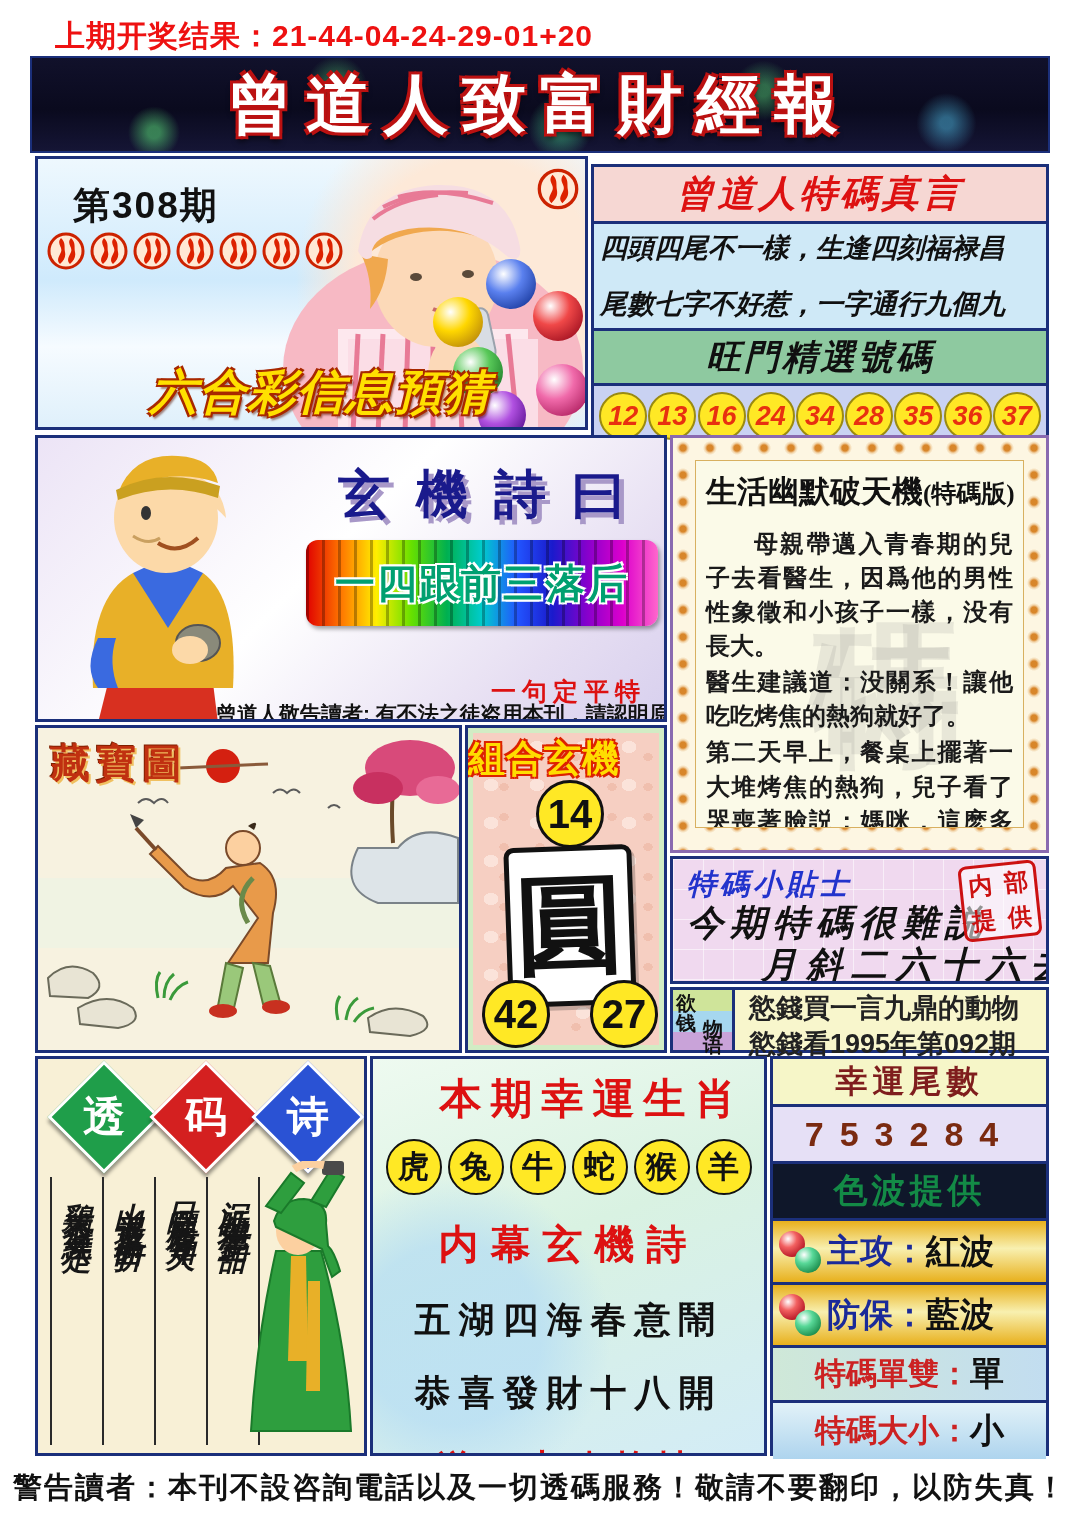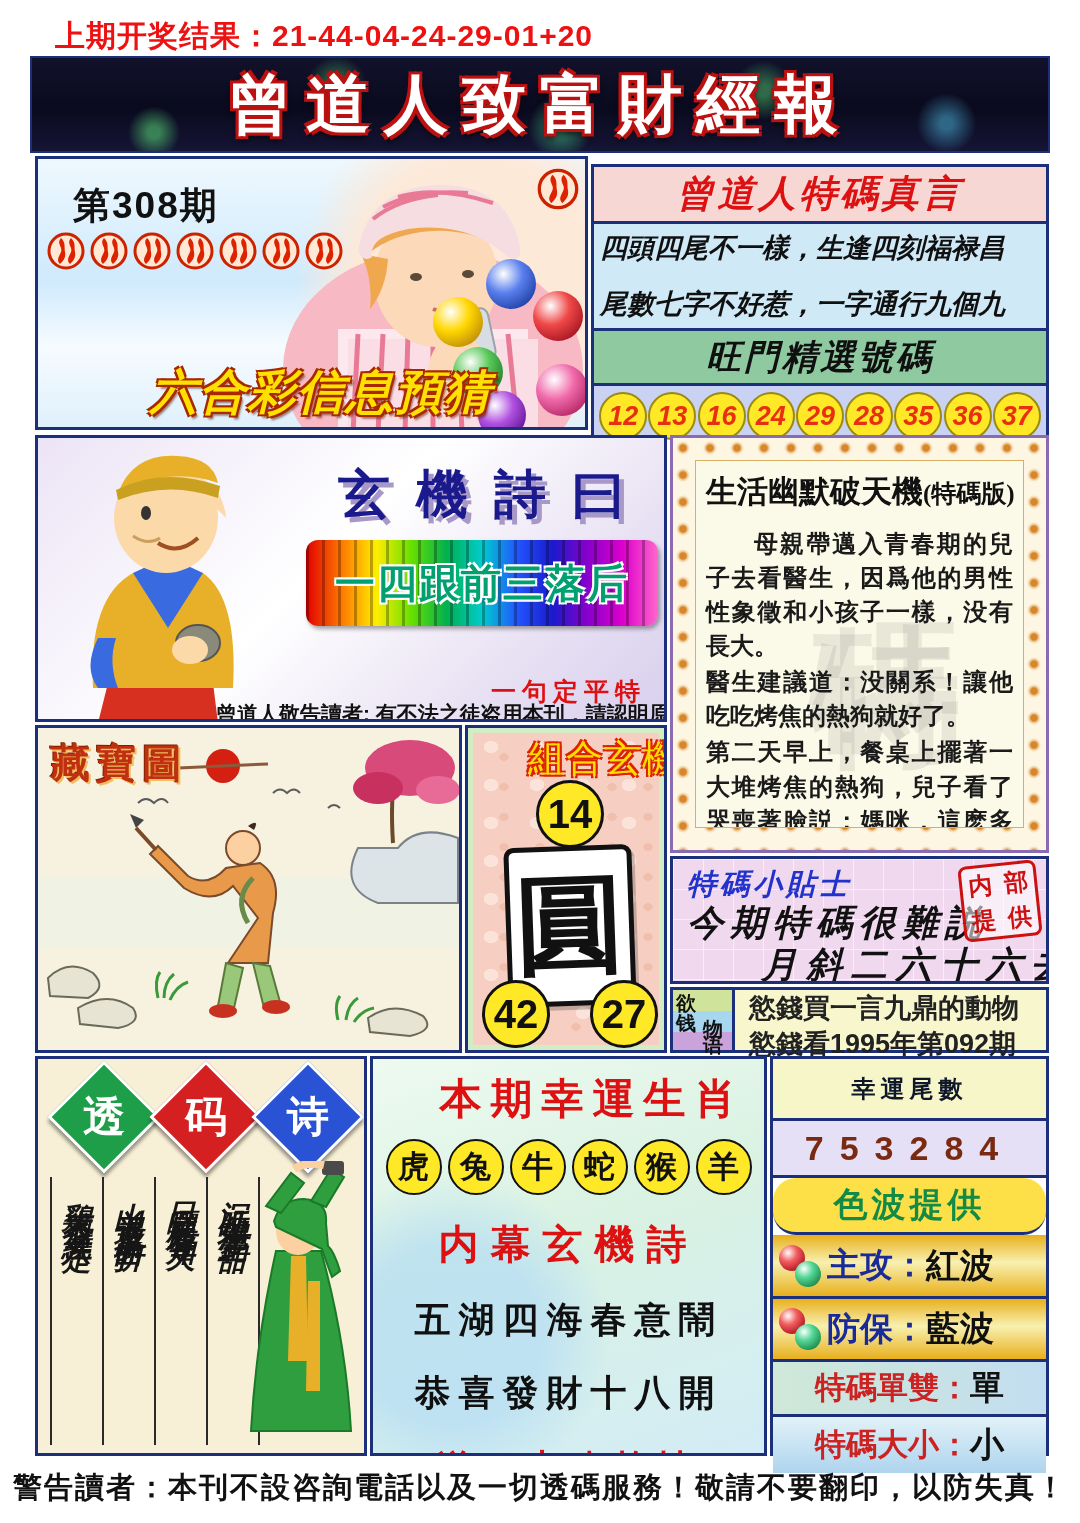--- a/index.html
+++ b/index.html
@@ -76,22 +76,22 @@
   
   .treasure{left:35px;top:725px;width:427px;height:328px;background:#f7f2e2;overflow:hidden;}
   .treasure-title{left:12px;top:8px;color:#c03010;font-weight:900;font-size:40px;letter-spacing:6px;
      text-shadow:2px 2px 0 #f0c060,-1px -1px 0 #802000;}
 
   
   .combo{left:465px;top:725px;width:202px;height:328px;background-color:#f6cfc2;
      background-image:radial-gradient(#fbe3da 22%,transparent 23%),radial-gradient(#f0bfae 18%,transparent 19%);
      background-size:46px 38px,36px 30px;background-position:0 0,18px 14px;
      border:3px solid #1b2f7a;box-sizing:border-box;box-shadow:inset 0 0 0 5px #d2ecc4;overflow:hidden;}
-  .combo-title{position:absolute;left:0;top:6px;width:100%;text-align:right;color:#ffdd00;font-weight:400;font-size:37px;white-space:nowrap;letter-spacing:1px;
-     text-shadow:-2px -2px 0 #dd2200,2px -2px 0 #dd2200,-2px 2px 0 #dd2200,2px 2px 0 #dd2200;margin-left:16px;}
+  .combo-title{position:absolute;left:0;top:6px;width:100%;text-align:left;color:#ffdd00;font-weight:700;font-size:37px;white-space:nowrap;letter-spacing:1px;
+     text-shadow:-2px -2px 0 #dd2200,2px -2px 0 #dd2200,-2px 2px 0 #dd2200,2px 2px 0 #dd2200;}
   .combo-ball{position:absolute;border-radius:50%;background:#ffe825;border:3px solid #111;display:flex;align-items:center;justify-content:center;
      color:#111;font-weight:900;}
   .combo-char-box{position:absolute;left:38px;top:118px;width:118px;height:150px;background:#fff;border:5px solid #111;border-radius:10px;
      transform:rotate(-2deg);display:flex;align-items:center;justify-content:center;box-shadow:3px 4px 0 rgba(0,0,0,.2);}
   .combo-char{font-family:"Liberation Serif",serif;font-weight:900;font-size:108px;color:#111;}
 
   
   .tips{left:670px;top:856px;width:379px;height:128px;background:#f0d9ef;
      background-image:linear-gradient(rgba(255,255,255,.55) 1px,transparent 1px),linear-gradient(90deg,rgba(255,255,255,.55) 1px,transparent 1px);
      background-size:30px 30px;overflow:hidden;}
@@ -129,23 +129,23 @@
   .zodiac-row{margin-top:12px;display:flex;justify-content:center;gap:6px;}
   .zball{width:52px;height:52px;border-radius:50%;background:#ffe825;border:2px solid #111;display:flex;align-items:center;justify-content:center;
      color:#111;font-weight:900;font-size:31px;}
   .lucky-sub{margin-top:22px;color:#dd1111;font-weight:900;font-size:40px;letter-spacing:12px;white-space:nowrap;}
   .lucky-line{margin-top:24px;color:#101010;font-weight:900;font-size:36px;letter-spacing:8px;white-space:nowrap;}
   .lucky-gift{margin-top:26px;color:#dd1111;font-weight:900;font-size:36px;letter-spacing:8px;white-space:nowrap;}
 
   
   .rp{left:770px;top:1056px;width:279px;height:400px;background:#fff;}
   .rp-row{border-bottom:3px solid #1b2f7a;display:flex;align-items:center;justify-content:center;box-sizing:border-box;}
-  .rp-tails-title{height:62px;background:#f6f6c8;color:#0f172a;font-weight:900;font-size:24px;letter-spacing:5px;}
+  .rp-tails-title{height:48px;background:#f6f6c8;color:#7f1d1d;font-weight:900;font-size:32px;letter-spacing:5px;}
   .rp-tails{height:57px;background:#e6e0f6;color:#7a2a10;font-weight:900;font-size:34px;letter-spacing:16px;}
-  .rp-wave{height:57px;background:#fde047;color:#138a46;font-weight:900;font-size:34px;letter-spacing:4px;border-radius:23px;}
+  .rp-wave{height:57px;background:#0f172a;color:#138a46;font-weight:900;font-size:34px;letter-spacing:4px;}
   .rp-gold{height:64px;background:linear-gradient(180deg,#e8b01c 0%,#f8f0b0 45%,#e8b01c 100%);justify-content:flex-start;padding-left:6px;}
   .rp-gold2{height:63px;}
   .rp-label-blue{color:#1a2a99;font-weight:900;font-size:33px;}
   .rp-value{color:#101010;font-weight:900;font-size:34px;}
   .rp-oddeven{height:55px;background:linear-gradient(90deg,#cfe8d8,#c2ddf0);}
   .rp-size{height:56px;background:linear-gradient(180deg,#e2f2f8,#aed4ee);border-bottom:none;}
   .rp-label-red{color:#cc2222;font-weight:900;font-size:31px;}
   .twoball{position:relative;width:44px;height:46px;flex:none;margin-right:4px;}
   .twoball i{position:absolute;border-radius:50%;width:26px;height:26px;display:block;}
   .twoball .b1{left:0;top:2px;background:radial-gradient(circle at 35% 30%,#fff,#f26060 35%,#b01020 80%);}
@@ -246,21 +246,21 @@
     <div class="truth-verse">
       <div>四頭四尾不一樣，生逢四刻福禄昌</div>
       <div>尾數七字不好惹，一字通行九個九</div>
     </div>
     <div class="truth-numtitle nowrap">旺門精選號碼</div>
     <div class="truth-nums">
       <div class="numball">12</div>
       <div class="numball">13</div>
       <div class="numball">16</div>
       <div class="numball">24</div>
-      <div class="numball">29</div>
+      <div class="numball">34</div>
       <div class="numball">28</div>
       <div class="numball">35</div>
       <div class="numball">36</div>
       <div class="numball">37</div>
     </div>
   </div>
 
   <div class="blk poem">
     <svg width="250" height="287" viewBox="0 0 250 287" style="position:absolute;left:0;top:0">
       <path d="M60 285 L180 285 L175 245 L70 245 Z" fill="#d83020"></path>

